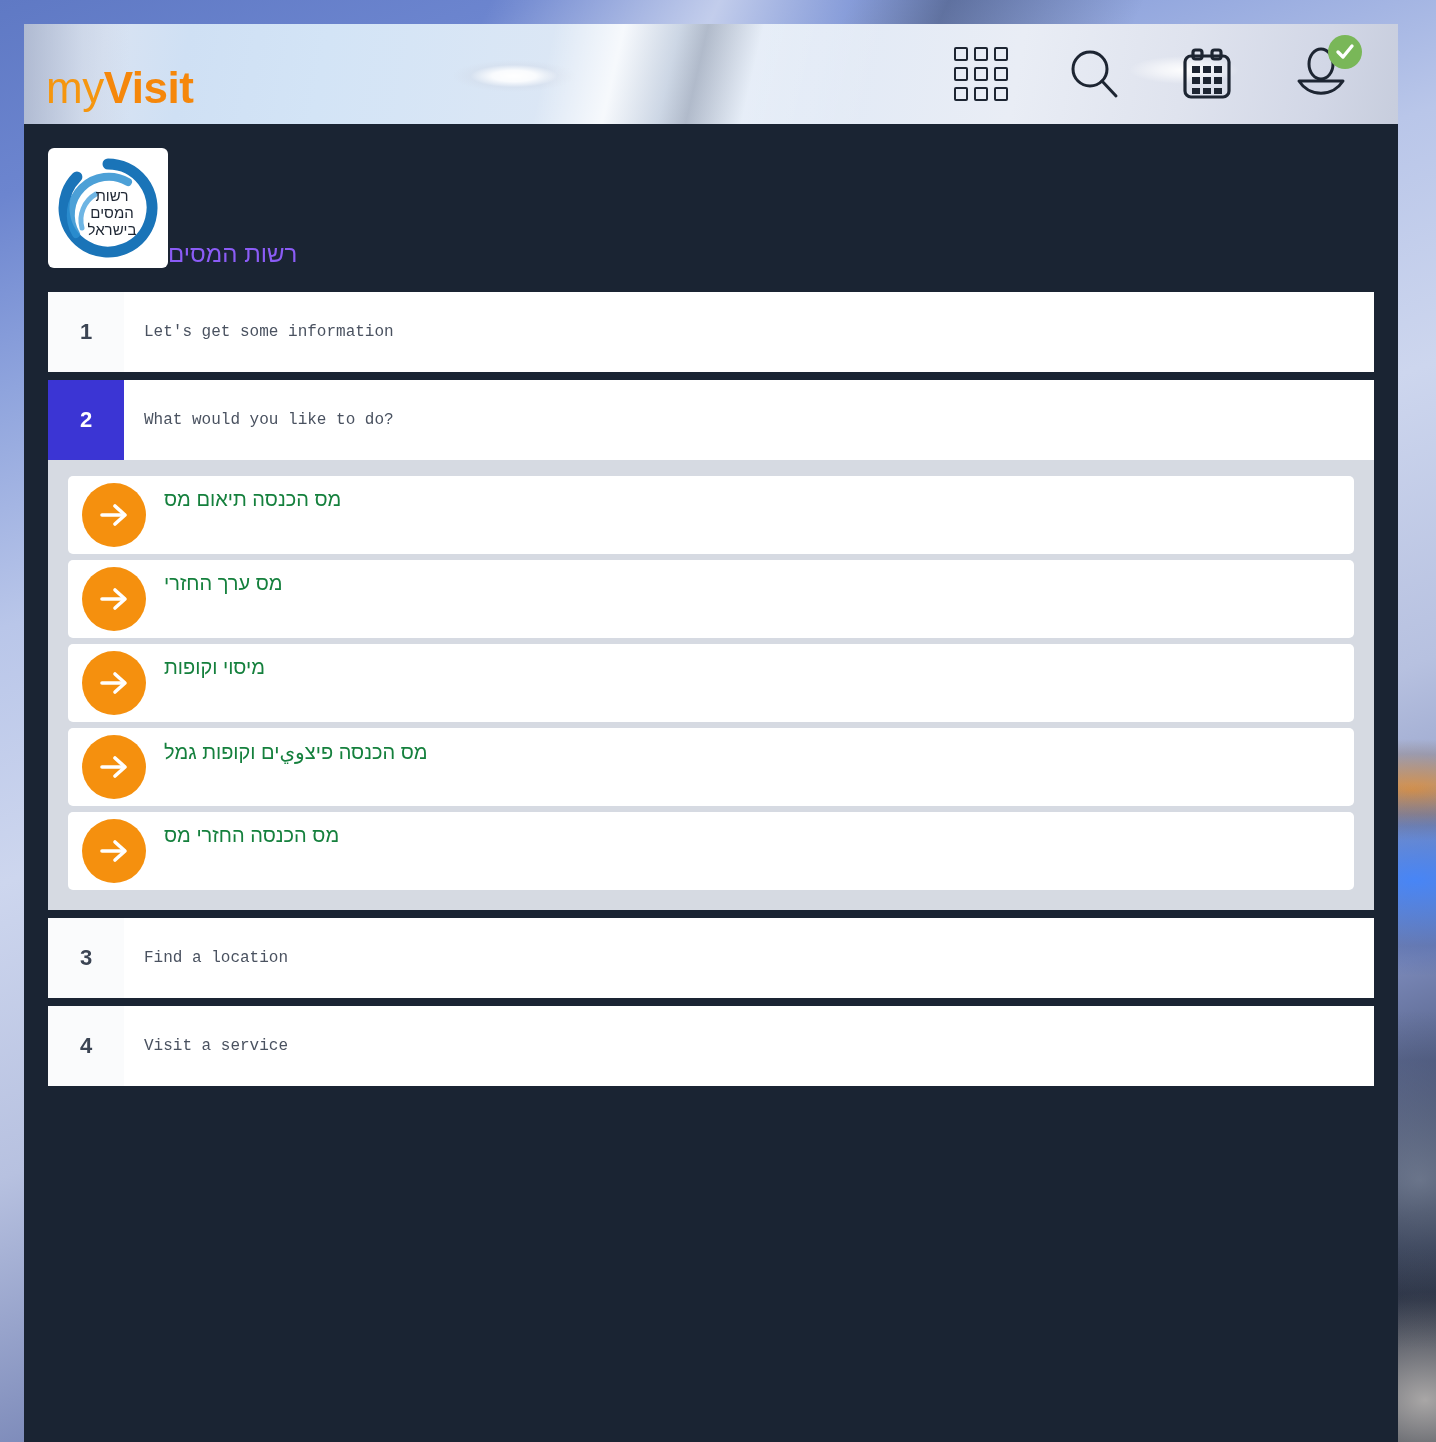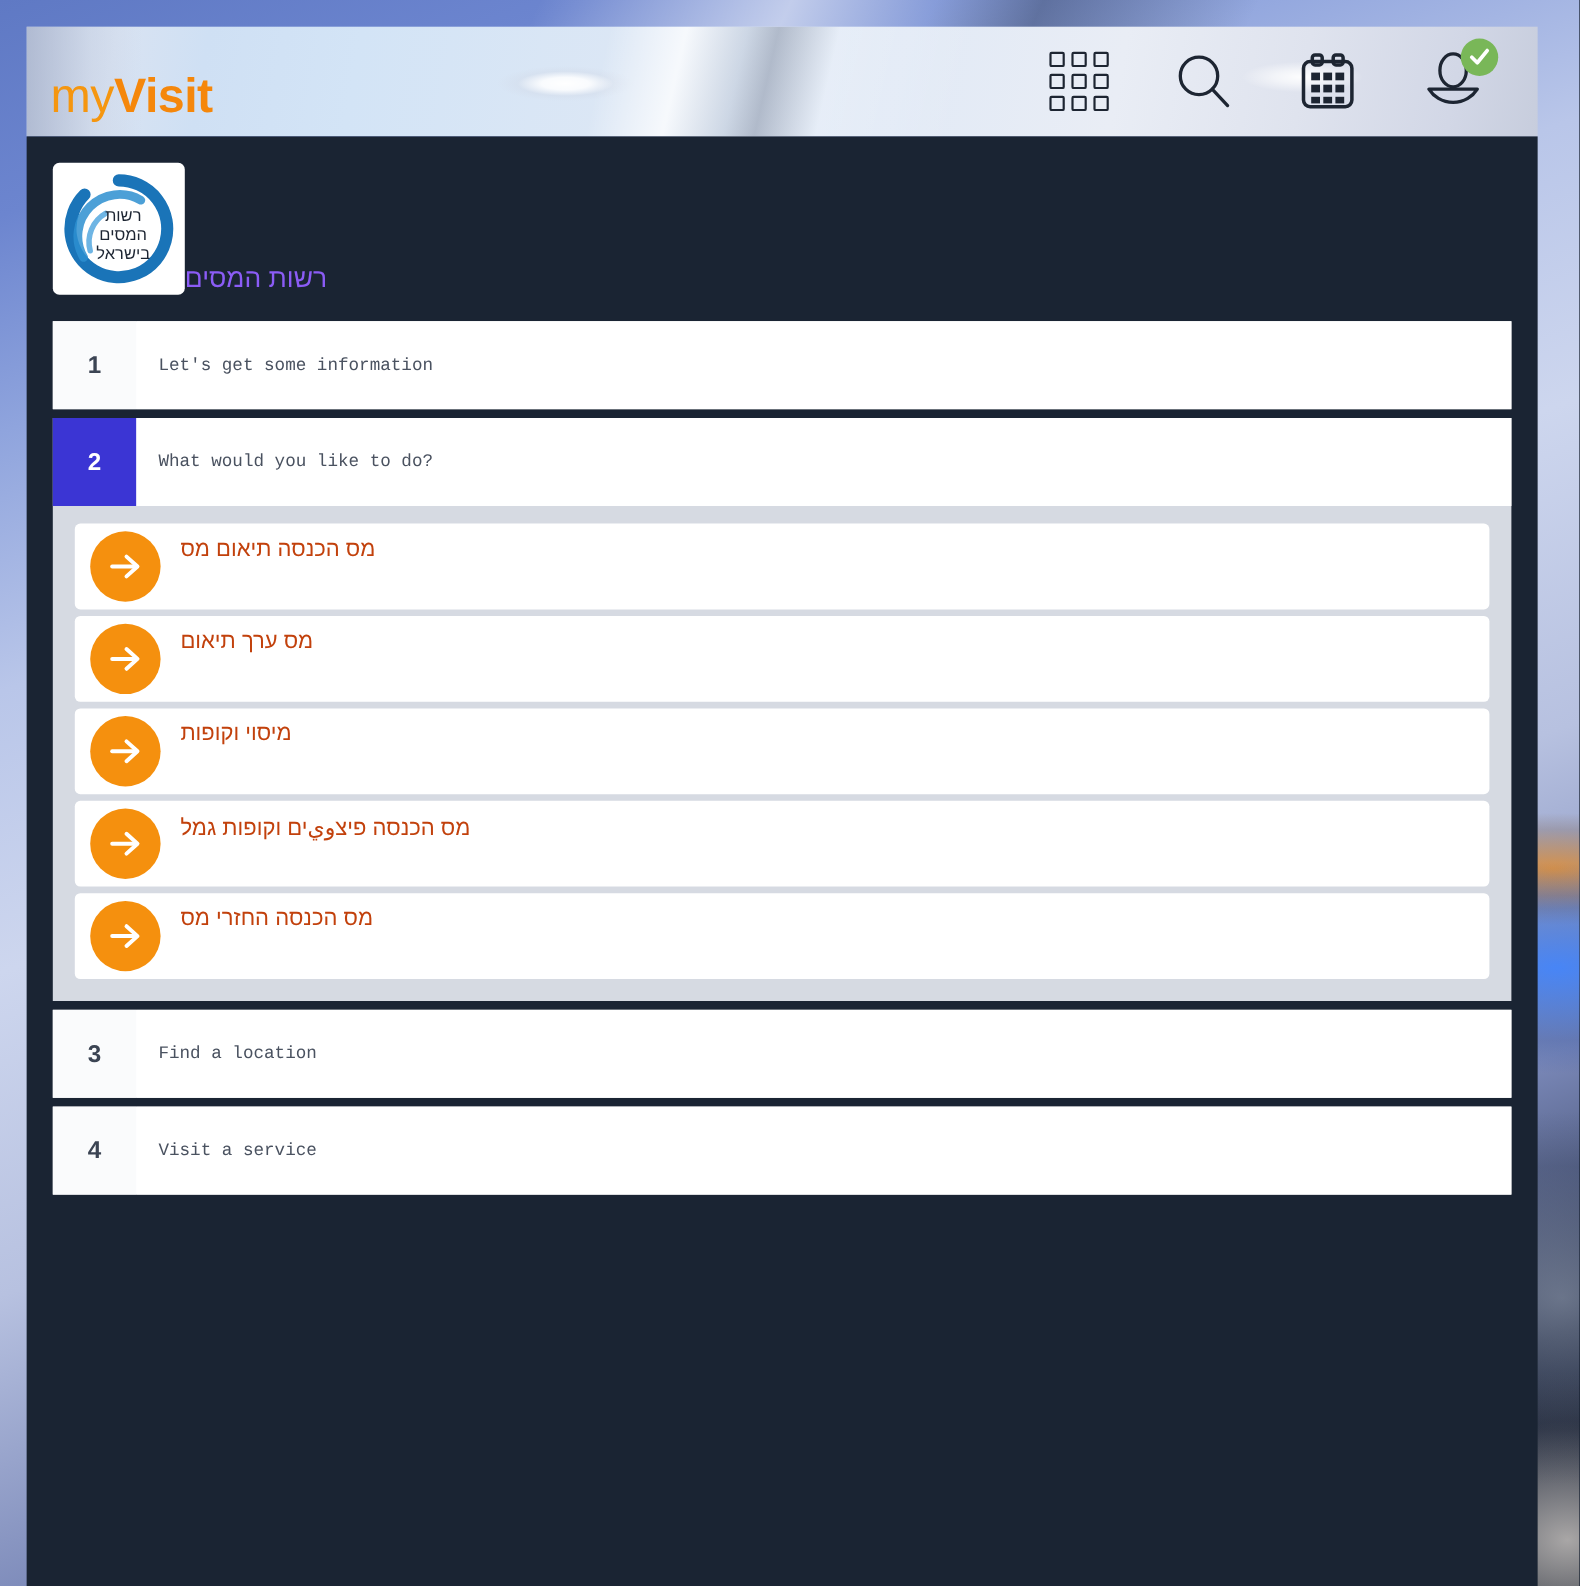--- a/index.html
+++ b/index.html
@@ -199,21 +199,21 @@
   .svc-item:last-child { margin-bottom: 0; }
   .svc-arrow {
     width: 64px; height: 64px;
     flex: 0 0 64px;
     border-radius: 50%;
     background: #F5900E;
     display: flex; align-items: center; justify-content: center;
   }
   .svc-label {
     margin-left: 18px;
-    color: #c2410c;
+    color: #15803d;
     font-size: 20px;
     direction: rtl;
     text-align: right;
     align-self: flex-start;
     padding-top: 12px;
   }
 </style>
 </head>
 <body>
 
@@ -326,21 +326,21 @@
         <div class="svc-label">מס הכנסה תיאום מס</div>
       </div>
 
       <div class="svc-item">
         <div class="svc-arrow">
           <svg width="34" height="34" viewBox="0 0 34 34">
             <line x1="5" y1="17" x2="27" y2="17" stroke="#ffffff" stroke-width="3.6" stroke-linecap="round"></line>
             <polyline points="18,8 28,17 18,26" fill="none" stroke="#ffffff" stroke-width="3.6" stroke-linecap="round" stroke-linejoin="round"></polyline>
           </svg>
         </div>
-        <div class="svc-label">מס ערך תיאום</div>
+        <div class="svc-label">מס ערך החזרי</div>
       </div>
 
       <div class="svc-item">
         <div class="svc-arrow">
           <svg width="34" height="34" viewBox="0 0 34 34">
             <line x1="5" y1="17" x2="27" y2="17" stroke="#ffffff" stroke-width="3.6" stroke-linecap="round"></line>
             <polyline points="18,8 28,17 18,26" fill="none" stroke="#ffffff" stroke-width="3.6" stroke-linecap="round" stroke-linejoin="round"></polyline>
           </svg>
         </div>
         <div class="svc-label">מיסוי וקופות</div>

